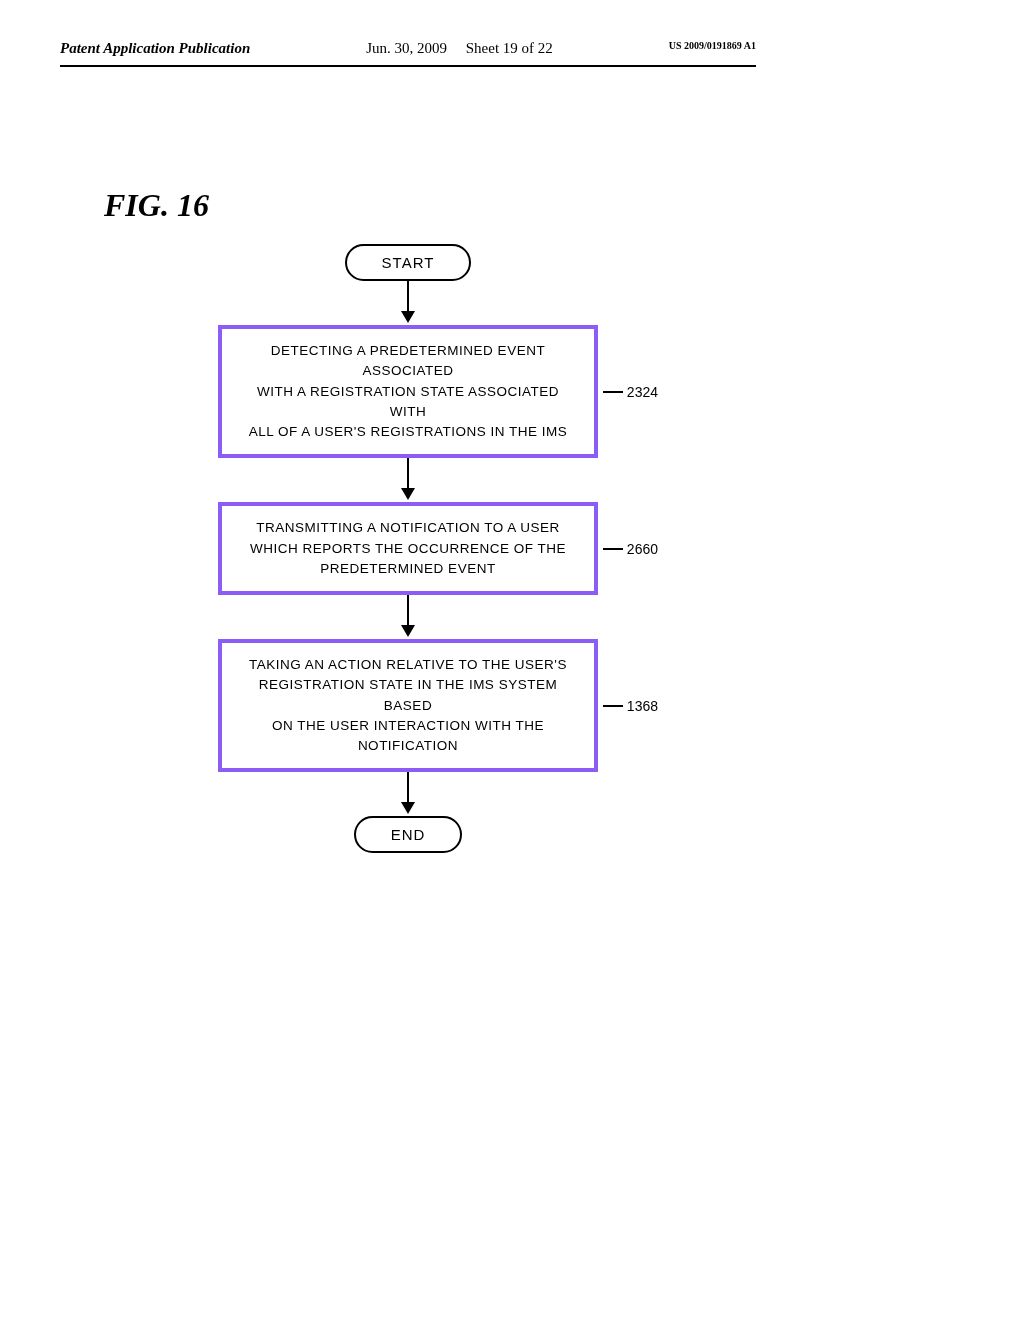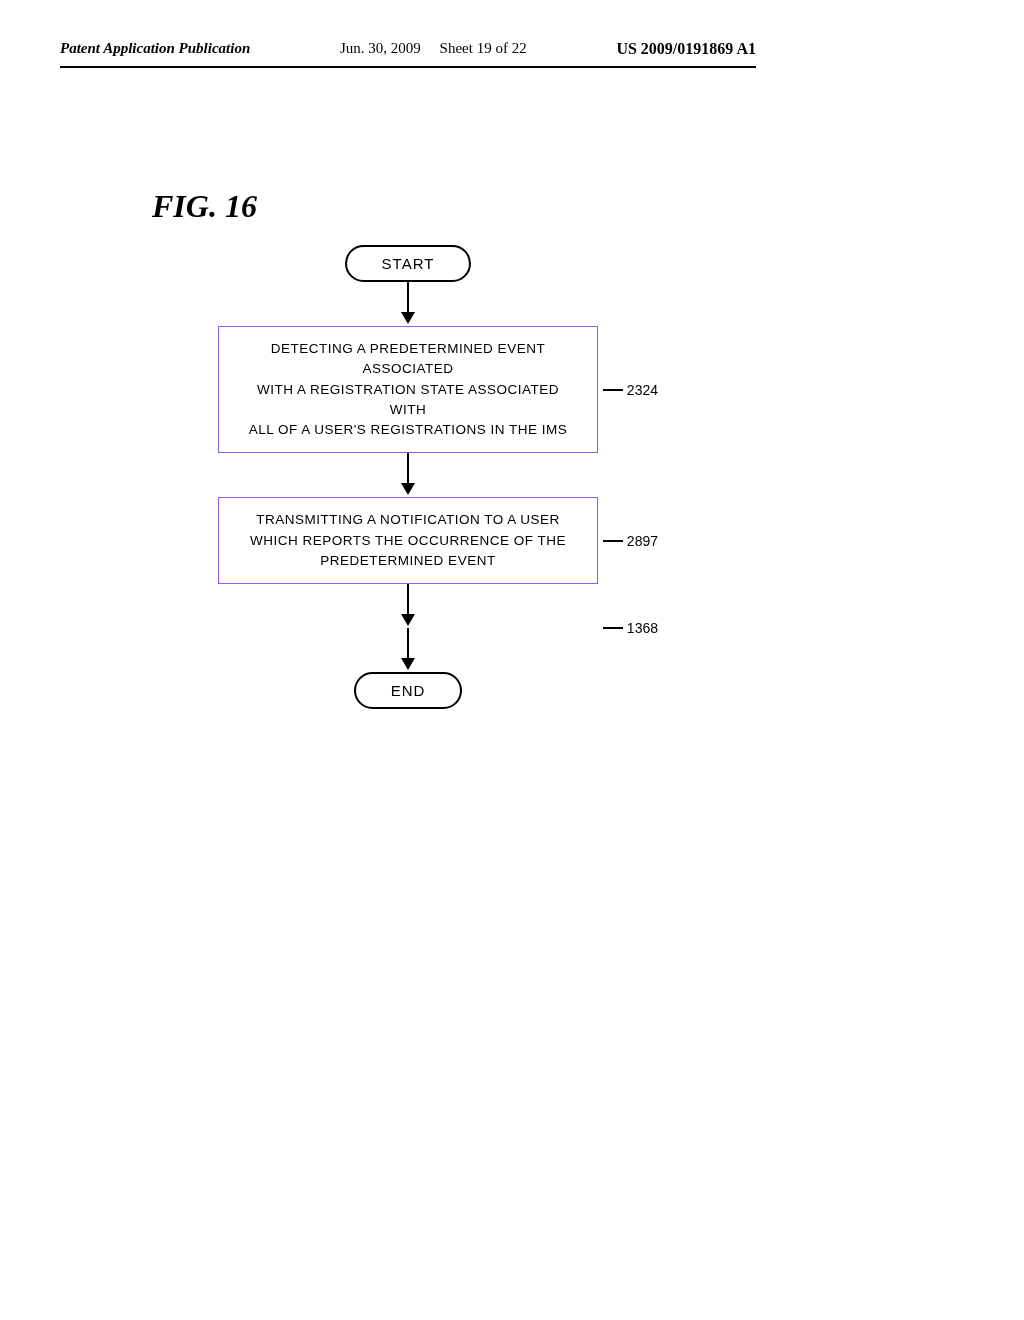--- a/index.html
+++ b/index.html
@@ -39,39 +39,39 @@
       font-weight: bold;
       font-style: italic;
     }
 
     .header-center {
       font-size: 15px;
       text-align: center;
     }
 
     .header-right {
-      font-size: 16px;
+      font-size: 10px;
       font-weight: bold;
     }
 
     .figure-area {
       display: flex;
       flex-direction: column;
       align-items: center;
       margin-top: 120px;
       position: relative;
     }
 
     .figure-label {
       font-size: 32px;
       font-style: italic;
       font-weight: bold;
       font-family: 'Times New Roman', Times, serif;
       align-self: flex-start;
-      margin-left: 92px;
+      margin-left: 44px;
       margin-bottom: 20px;
     }
 
     .flowchart {
       display: flex;
       flex-direction: column;
       align-items: center;
       position: relative;
       width: 500px;
     }
@@ -84,21 +84,21 @@
       font-size: 15px;
       font-family: Arial, sans-serif;
       font-weight: normal;
       text-align: center;
       background: #fff;
       letter-spacing: 1px;
     }
 
     
     .rect-box {
-      border: 1px solid #8b5cf6;
+      border: 4px solid #8b5cf6;
       padding: 12px 20px;
       font-size: 13.5px;
       font-family: Arial, sans-serif;
       text-align: center;
       background: #fff;
       width: 380px;
       line-height: 1.5;
       letter-spacing: 0.5px;
     }
 
@@ -184,29 +184,30 @@
         <div class="step-label">2324</div>
       </div>
 
       <div class="arrow-container">
         <div class="arrow-line"></div>
         <div class="arrow-head"></div>
       </div>
 
       <div class="step-row">
         <div class="rect-box">TRANSMITTING A NOTIFICATION TO A USER<br>WHICH REPORTS THE OCCURRENCE OF THE<br>PREDETERMINED EVENT</div>
-        <div class="step-label">2897</div>
+        <div class="step-label">2660</div>
       </div>
 
       <div class="arrow-container">
         <div class="arrow-line"></div>
         <div class="arrow-head"></div>
       </div>
 
       <div class="step-row">
+        <div class="rect-box">TAKING AN ACTION RELATIVE TO THE USER'S<br>REGISTRATION STATE IN THE IMS SYSTEM BASED<br>ON THE USER INTERACTION WITH THE<br>NOTIFICATION</div>
         <div class="step-label">1368</div>
       </div>
 
       <div class="arrow-container">
         <div class="arrow-line"></div>
         <div class="arrow-head"></div>
       </div>
 
       <div class="oval-box">END</div>
 

